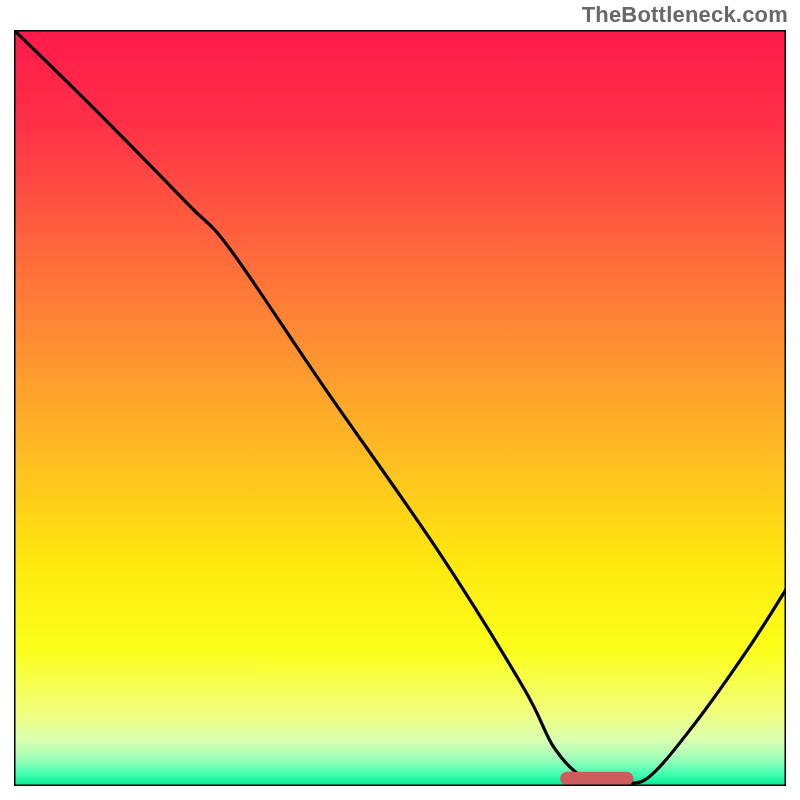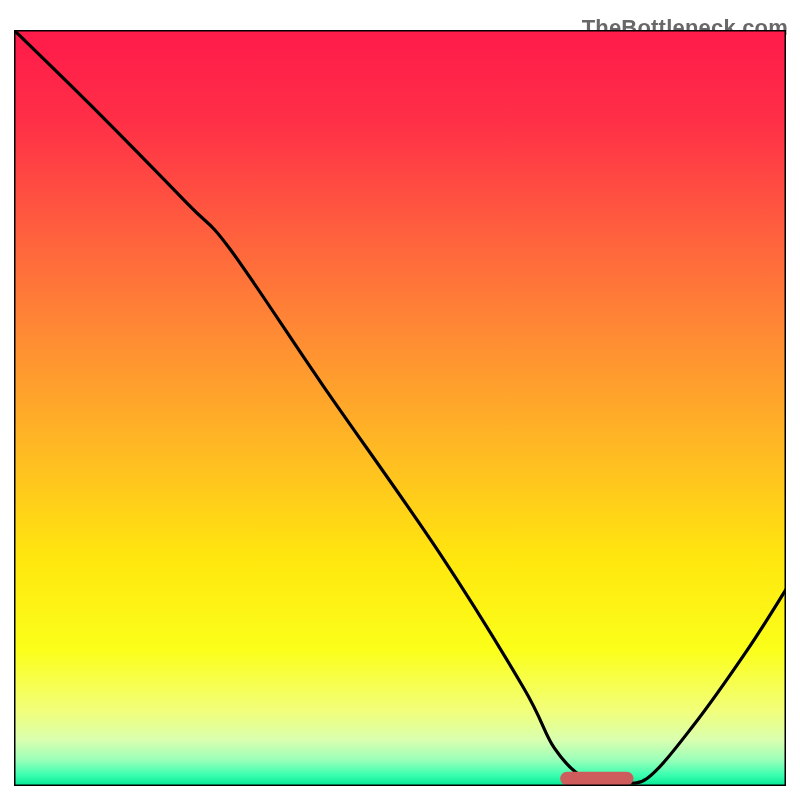--- a/index.html
+++ b/index.html
@@ -12,21 +12,20 @@
     font-family: Arial, Helvetica, sans-serif;
   }
   .watermark {
     position: absolute;
     top: 2px;
     right: 12px;
     font-size: 22px;
     font-weight: 600;
     color: #686868;
     letter-spacing: 0.2px;
-    margin-top: 13px;
   }
   .plot-area {
     position: absolute;
     left: 14px;
     top: 30px;
     width: 772px;
     height: 756px;
   }
   svg {
     display: block;

